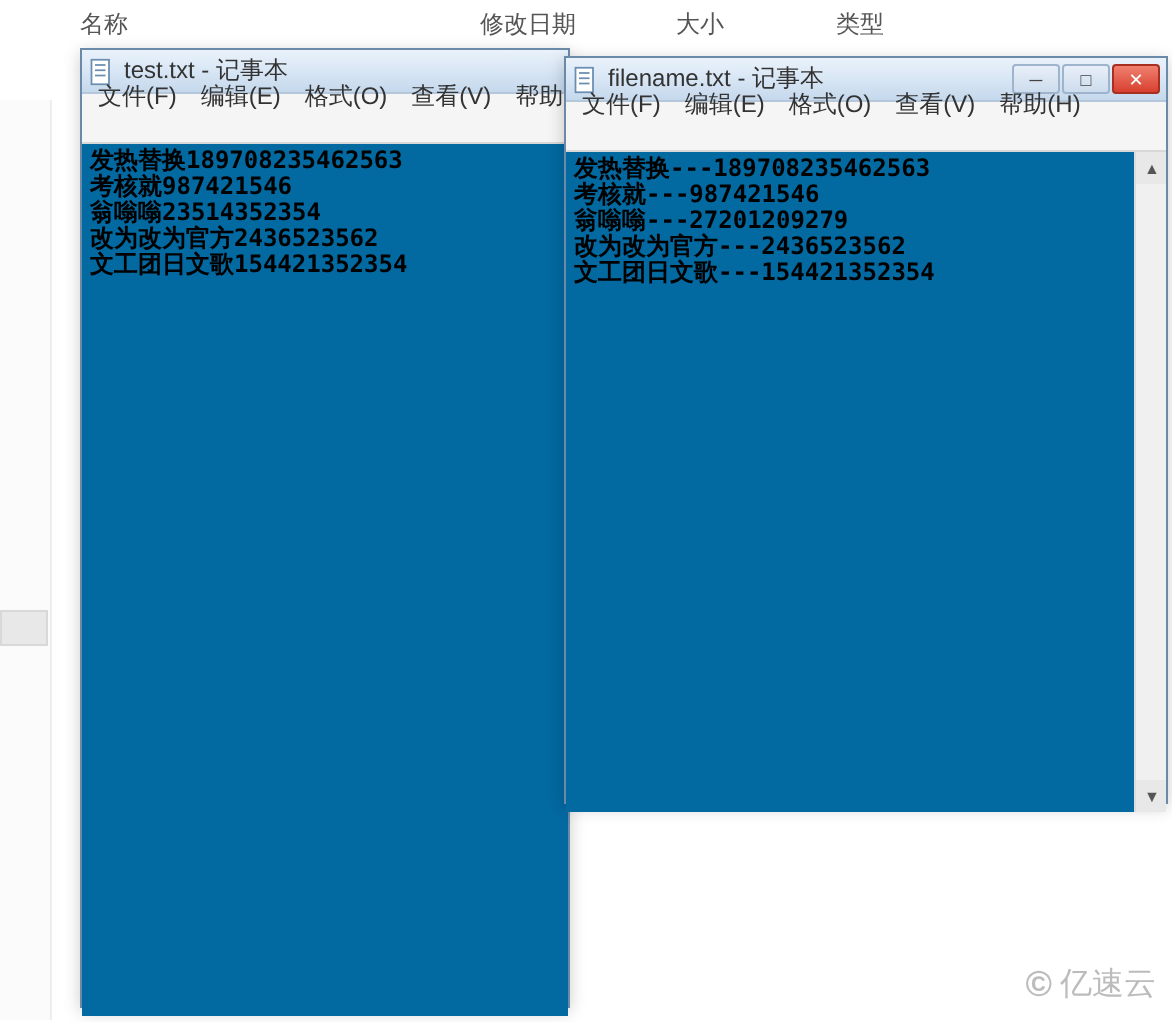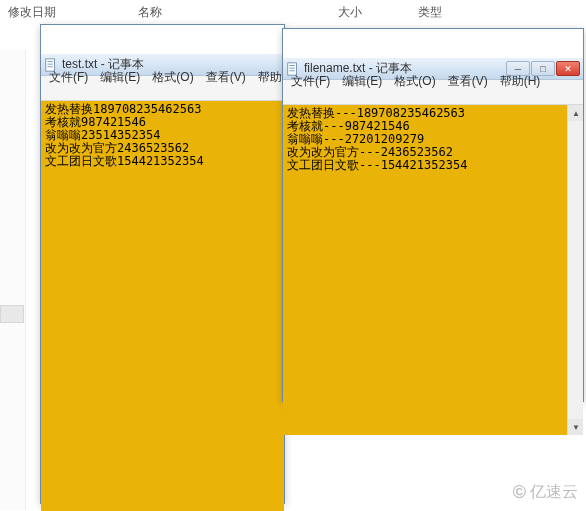--- a/index.html
+++ b/index.html
@@ -77,21 +77,20 @@
     
     .titlebar {
       height: 22px;
       background: linear-gradient(to bottom, #eaf2fb 0%, #d8e6f5 50%, #c5d8ec 100%);
       border-bottom: 1px solid #b5c8db;
       display: flex;
       align-items: center;
       padding: 0 3px;
       font-size: 12px;
       color: #333;
-      margin-top: 29px;
     }
     .titlebar-icon {
       width: 14px;
       height: 14px;
       margin-right: 4px;
       display: flex;
       align-items: center;
       justify-content: center;
     }
     .titlebar-icon svg { width: 14px; height: 14px; }
@@ -136,23 +135,24 @@
     .menu-item {
       padding: 2px 6px;
       cursor: pointer;
       white-space: nowrap;
     }
     
     .textarea-wrap {
       position: relative;
       width: 100%;
       height: calc(100% - 42px);
-      background: #eab308;
-      overflow: hidden;
-      display: flex;
+      background: #0369a1;
+      overflow: hidden;
+      display: flex;
+      font-weight: bold;
     }
     .textarea {
       flex: 1;
       padding: 2px 4px;
       font-family: "SimSun", monospace;
       font-size: 12px;
       line-height: 13px;
       color: #000;
       white-space: pre;
       overflow: hidden;
@@ -201,22 +201,22 @@
       width: 290px;
       height: 20px;
       background: #f6f6f6;
       z-index: 0;
     }
   </style>
 </head>
 <body>
 
 <div class="explorer-header">
+  <div class="explorer-col col-name">名称</div>
   <div class="explorer-col col-date">修改日期</div>
-  <div class="explorer-col col-name">名称</div>
   <div class="explorer-col col-size">大小</div>
   <div class="explorer-col col-type">类型</div>
 </div>
 
 <div class="sidebar-hint">
   <div class="sidebar-mark"></div>
 </div>
 
 <div class="bg-band"></div>
 

